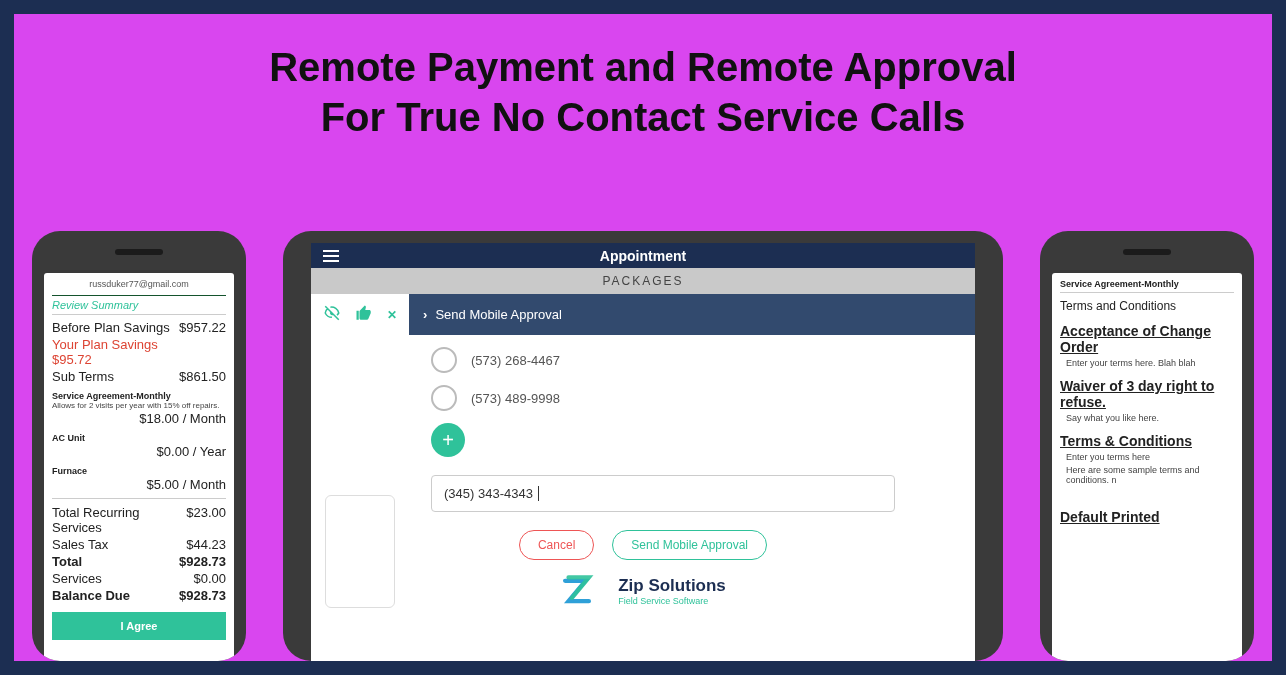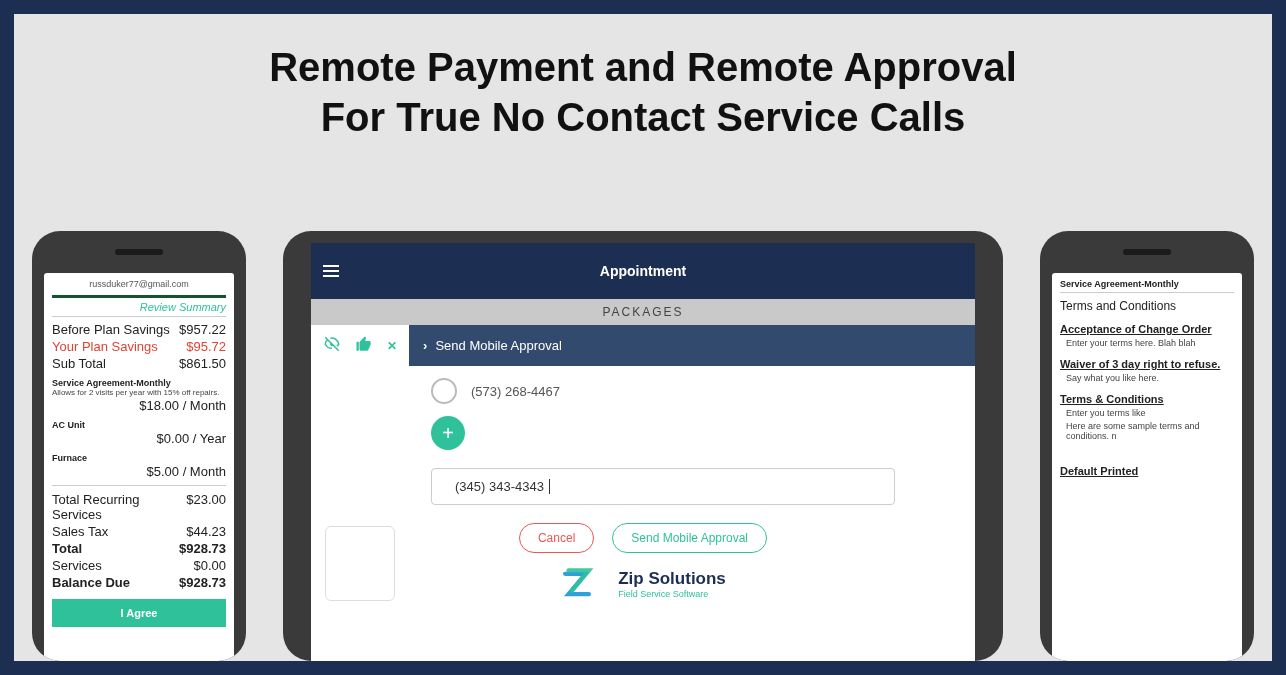--- a/index.html
+++ b/index.html
@@ -1,69 +1,69 @@
 <!DOCTYPE html>
 <html><head>
 <meta charset="utf-8">
 <style>
 * { margin:0; padding:0; box-sizing:border-box; font-family: Arial, Helvetica, sans-serif; }
 body { background:#fff; }
-.frame { width:1286px; height:675px; background:#e5e5e5; border:14px solid #1c2e52; position:relative; }
+.frame { width:1286px; height:675px; background:#d946ef; border:14px solid #1c2e52; position:relative; }
 .inner { width:100%; height:100%; padding:24px 20px 0 20px; position:relative; }
 .headline { text-align:center; font-size:40px; font-weight:900; line-height:1.25; color:#111; margin-top:4px; }
 .device-row { position:absolute; bottom:0; left:0; right:0; display:flex; align-items:flex-end; justify-content:space-between; padding:0 18px; }
 
 
 .phone { width:214px; height:430px; background:#3a3a3a; border-radius:28px; padding:8px; position:relative; overflow:hidden; }
 .phone::before { content:""; position:absolute; left:50%; top:18px; transform:translateX(-50%); width:48px; height:6px; background:#1b1b1b; border-radius:4px; }
 .phone-screen { background:#fff; border-radius:3px; position:absolute; top:42px; left:12px; right:12px; bottom:-40px; overflow:hidden; font-size:10px; color:#222; padding:6px 8px; }
 
 
 .tablet { width:720px; height:430px; background:#3a3a3a; border-radius:28px; padding:8px; position:relative; overflow:hidden; margin:0 4px; }
 .tablet-screen { background:#fff; position:absolute; left:28px; right:28px; top:12px; bottom:-10px; overflow:hidden; font-size:12px; color:#222; }
 
 
 .email { text-align:center; font-size:9px; color:#555; margin-bottom:6px; }
-.review-title { text-align:right; color:#2fc29a; font-style:italic; font-size:11px; border-top:3px solid #14532d; border-bottom:1px solid #ccc; padding:3px 0; margin-bottom:4px; }
+.review-title { text-align:left; color:#2fc29a; font-style:italic; font-size:11px; border-top:1px solid #14532d; border-bottom:1px solid #ccc; padding:3px 0; margin-bottom:4px; }
 .row { display:flex; justify-content:space-between; font-size:13px; padding:1px 0; }
-.row.red { color:#d43; }
+.row.red { color:#d43;flex-direction:column; }
 .row.bold { font-weight:bold; }
 .section-h { font-weight:bold; font-size:9px; margin-top:6px; }
 .small-note { font-size:8px; color:#444; }
 .divider { border-top:1px solid #ccc; margin:5px 0; }
 .agree-btn { background:#2fc29a; color:#fff; text-align:center; padding:8px; font-weight:bold; font-size:11px; margin-top:8px; border-radius:0; }
 
 
-.tab-header { background:#1c2e52; color:#fff; height:56px; display:flex; align-items:center; position:relative; }
+.tab-header { background:#1c2e52; color:#fff; height:25px; display:flex; align-items:center; position:relative; }
 .hamburger { width:40px; display:flex; flex-direction:column; gap:3px; align-items:center; justify-content:center; }
 .hamburger span { width:16px; height:2px; background:#fff; }
 .tab-title { position:absolute; left:0; right:0; text-align:center; font-size:14px; font-weight:bold; pointer-events:none;}
 .pkg-bar { background:#c9c9c9; color:#444; text-align:center; font-size:12px; letter-spacing:2px; padding:6px 8px; }
 .toolbar { display:flex; align-items:center; gap:14px; padding:10px 12px; color:#2fc29a; }
 .toolbar .x { color:#2fc29a; font-weight:bold; }
 .send-bar { background:#324a6e; color:#fff; padding:10px 14px; font-size:13px; display:flex; align-items:center; gap:8px; flex:1; }
 .chev { font-weight:bold; }
 .phone-list { padding:12px 9px 0 120px; }
 .phone-item { display:flex; align-items:center; gap:14px; margin-bottom:12px; font-size:13px; color:#555; }
 .radio { width:26px; height:26px; border:2px solid #bbb; border-radius:50%; }
 .add-btn { width:34px; height:34px; background:#2fc29a; border-radius:50%; color:#fff; display:flex; align-items:center; justify-content:center; font-size:20px; margin-left:120px; margin-top:4px; }
-.input-box { margin:18px 80px 0 120px; border:1px solid #ccc; border-radius:4px; padding:10px 23px; font-size:13px; color:#333; }
+.input-box { margin:18px 80px 0 120px; border:1px solid #ccc; border-radius:4px; padding:10px 12px; font-size:13px; color:#333; }
 .btn-row { display:flex; gap:18px; justify-content:center; margin-top:18px; }
 .pill { border:1.5px solid; border-radius:20px; padding:7px 18px; font-size:12px; background:#fff; }
 .pill.cancel { color:#e55; border-color:#e55; }
 .pill.send { color:#2fc29a; border-color:#2fc29a; }
 .logo-row { display:flex; align-items:center; justify-content:center; gap:24px; margin-top:14px; }
 .logo-z { width:34px; height:34px; position:relative; display:flex; align-items:center; justify-content:center; }
 .logo-text-main { color:#1c2e52; font-size:17px; font-weight:600; }
 .logo-text-sub { color:#2fc29a; font-size:9px; }
 
 
 .t-heading { font-weight:bold; font-size:9px; border-bottom:1px solid #ccc; padding-bottom:3px; }
 .t-title { font-size:12px; margin-top:6px; margin-bottom:8px; }
-.t-sec { font-weight:bold; font-size:11px; text-decoration:underline; margin-top:10px; }
+.t-sec { font-weight:bold; font-size:14px; text-decoration:underline; margin-top:10px; }
 .t-body { font-size:9px; color:#444; margin-top:3px; margin-left:6px; }
 
 svg.ico { width:18px; height:18px; }
 .left-card-edge { position:absolute; left:14px; top:160px; bottom:0; width:70px; border:1px solid #ddd; border-radius:6px; background:#fff; }
 </style>
 </head>
 <body>
 
 <div class="frame">
  <div class="inner">
@@ -80,21 +80,21 @@
       <div class="review-title">Review Summary</div>
       <div class="row">
               <span>Before Plan Savings</span>
               <span>$957.22</span>
             </div>
       <div class="row red">
               <span>Your Plan Savings</span>
               <span>$95.72</span>
             </div>
       <div class="row">
-              <span>Sub Total</span>
+              <span>Sub Terms</span>
               <span>$861.50</span>
             </div>
       <div class="section-h">Service Agreement-Monthly</div>
       <div class="small-note">Allows for 2 visits per year with 15% off repairs.</div>
       <div class="row">
               <span></span>
               <span>$18.00 / Month</span>
             </div>
       <div class="section-h">AC Unit</div>
       <div class="row">
@@ -157,20 +157,24 @@
           <span>Send Mobile Approval</span>
         </div>
       </div>
       <div style="position:relative;">
         <div class="left-card-edge"></div>
         <div class="phone-list">
           <div class="phone-item">
                   <div class="radio"></div>
                   <span>(573) 268-4467</span>
                 </div>
+          <div class="phone-item">
+                  <div class="radio"></div>
+                  <span>(573) 489-9998</span>
+                </div>
         </div>
         <div class="add-btn">
                 <span>+</span>
               </div>
         <div class="input-box"><span>(345) 343-4343</span><span style="border-right:1px solid #333;margin-left:1px;">&nbsp;</span></div>
         <div class="btn-row">
           <div class="pill cancel">Cancel</div>
           <div class="pill send">Send Mobile Approval</div>
         </div>
         <div class="logo-row">
@@ -191,21 +195,21 @@
 
    <div class="phone">
     <div class="phone-screen" style="position:absolute;">
       <div class="t-heading">Service Agreement-Monthly</div>
       <div class="t-title">Terms and Conditions</div>
       <div class="t-sec">Acceptance of Change Order</div>
       <div class="t-body">Enter your terms here. Blah blah</div>
       <div class="t-sec">Waiver of 3 day right to refuse.</div>
       <div class="t-body">Say what you like here.</div>
       <div class="t-sec">Terms &amp; Conditions</div>
-      <div class="t-body">Enter you terms like</div>
+      <div class="t-body">Enter you terms here</div>
       <div class="t-body">Here are some sample terms and conditions. n</div>
       <div class="t-sec" style="margin-top:24px;">Default Printed</div>
 
     </div>
    </div>
 
   </div>
  </div>
 </div>
 

